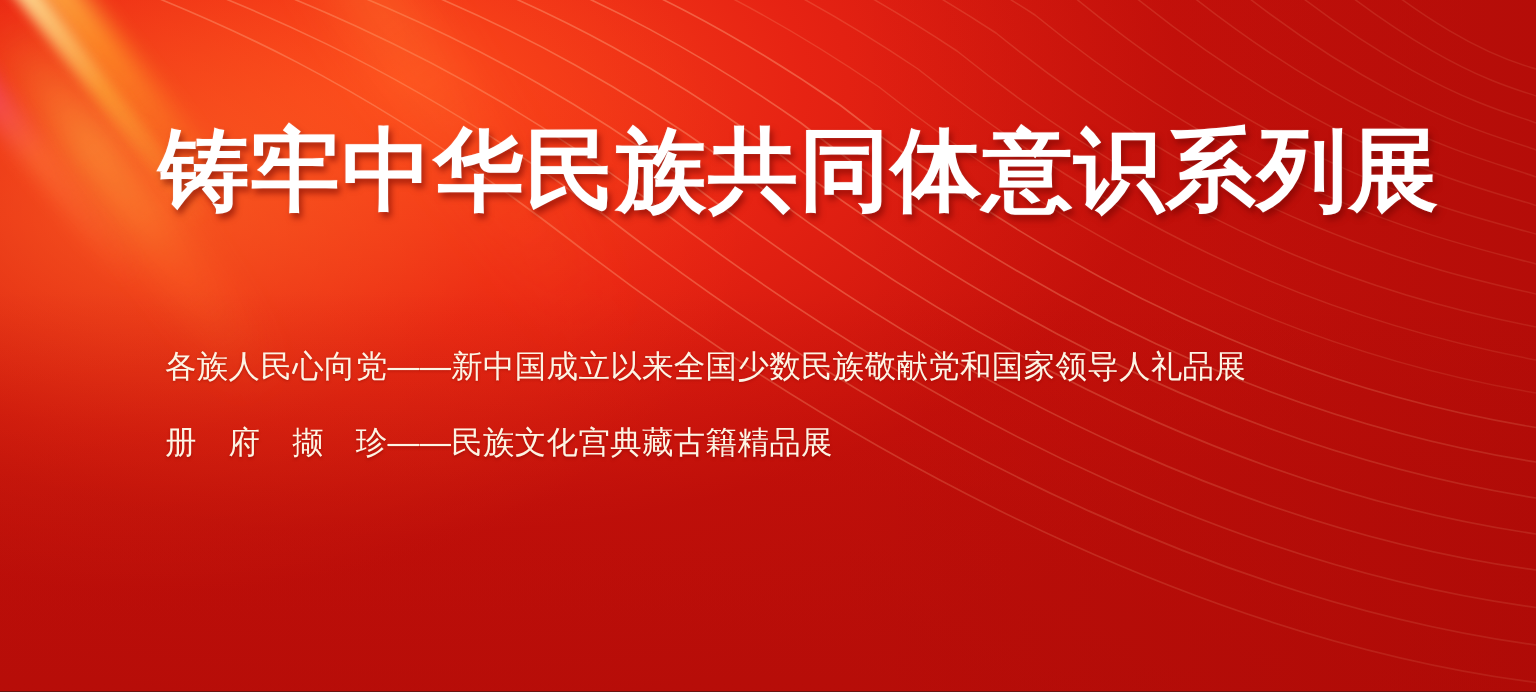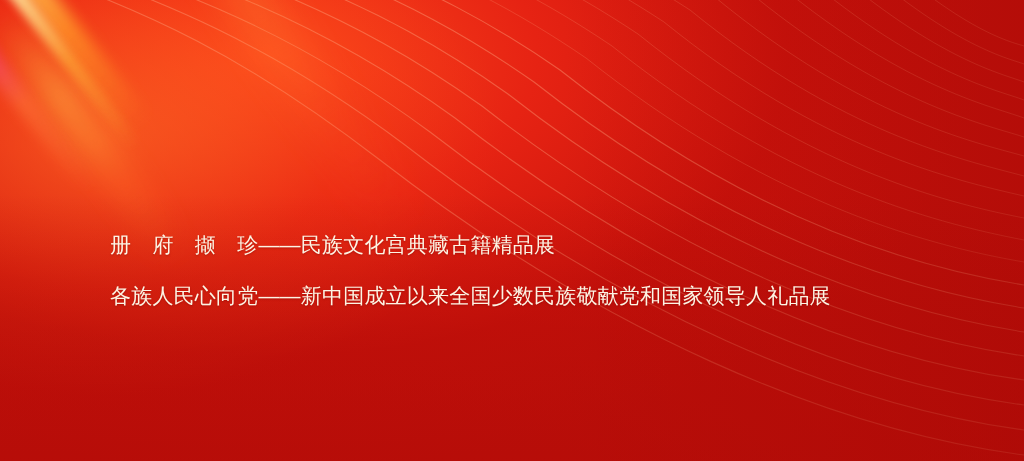--- a/index.html
+++ b/index.html
@@ -198,20 +198,21 @@
     <div class="streak streak-d"></div>
     <div class="streak streak-c"></div>
     <div class="streak streak-a"></div>
     <div class="streak streak-b"></div>
   </div>
 
   <div class="bg-layer vignette"></div>
 
   <div class="content">
 
+    <div class="title">铸牢中华民族共同体意识系列展</div>
 
     <div class="subtitles">
+      <div class="subline">各族人民心向党——新中国成立以来全国少数民族敬献党和国家领导人礼品展</div>
       <div class="subline">册　府　撷　珍——民族文化宫典藏古籍精品展</div>
-      <div class="subline">各族人民心向党——新中国成立以来全国少数民族敬献党和国家领导人礼品展</div>
     </div>
 
   </div>
 </div>
 
 </body></html>

